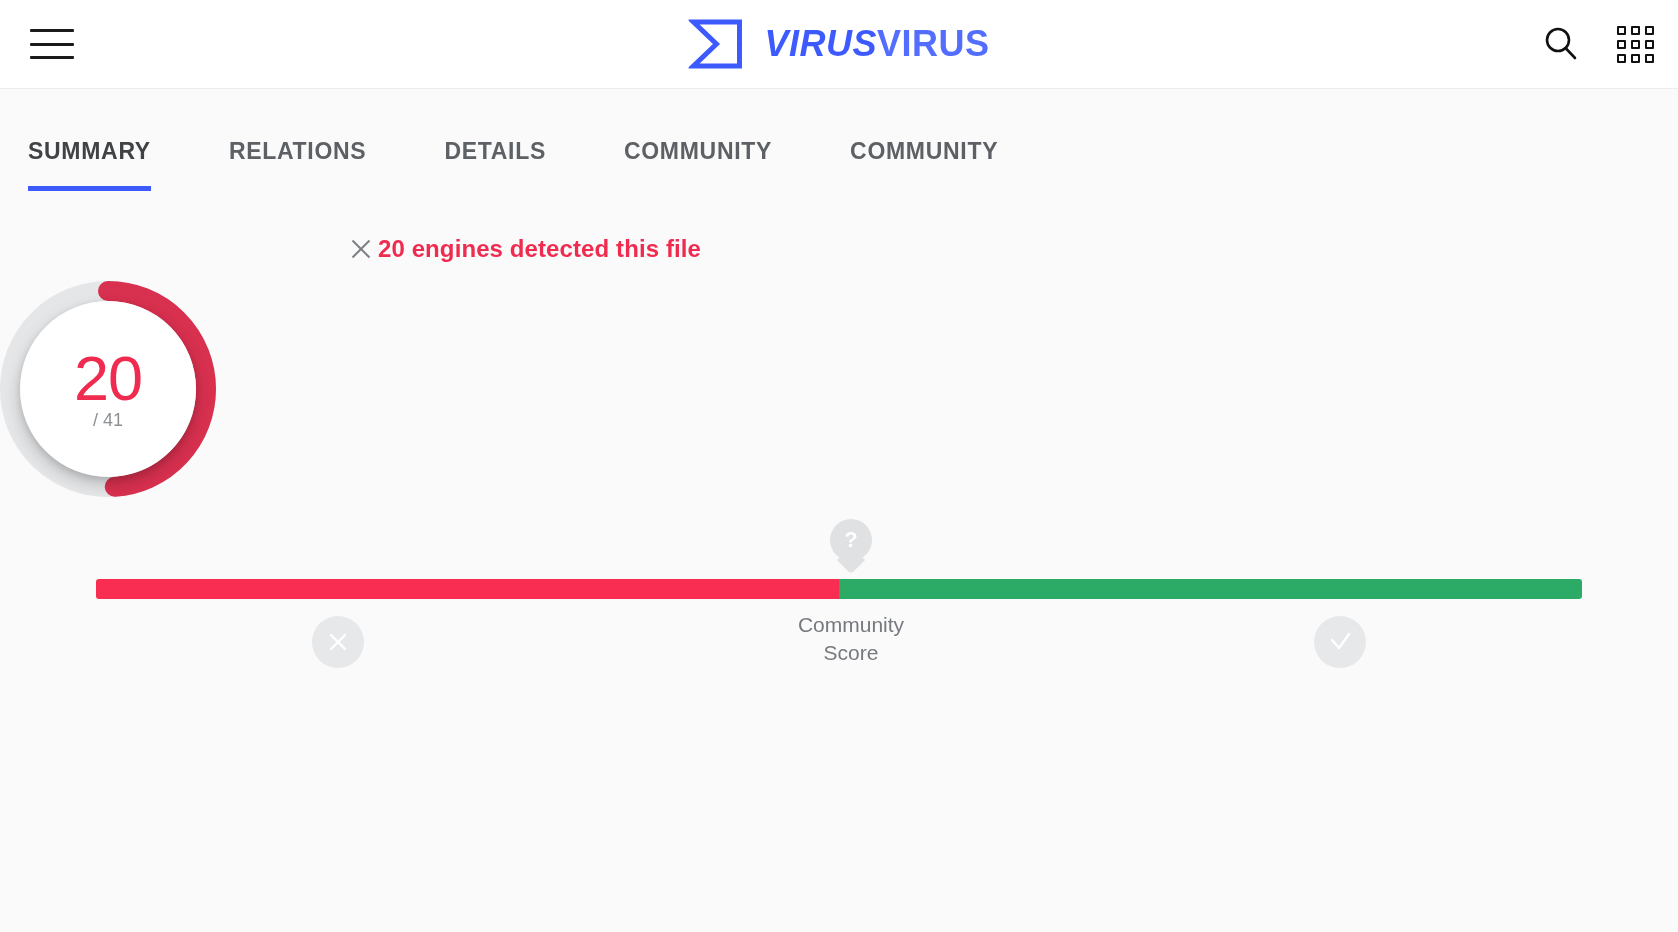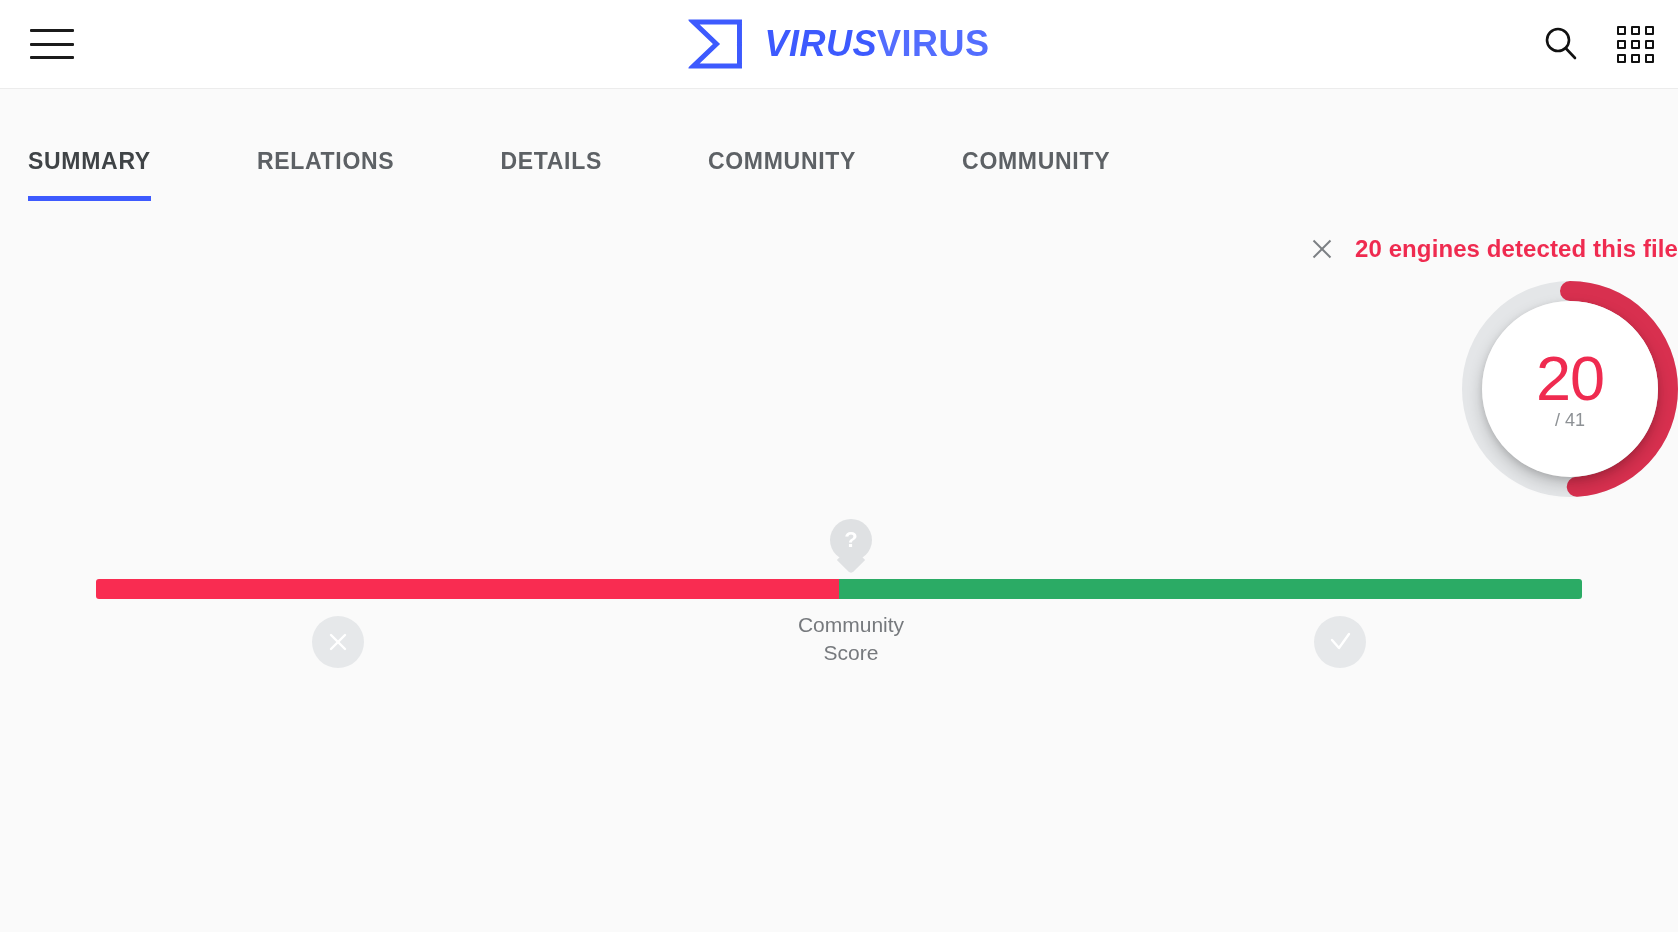--- a/index.html
+++ b/index.html
@@ -65,24 +65,23 @@
     display: block; width: 9px; height: 9px;
     border: 2px solid #111; border-radius: 1px;
   }
 
   
   .tabbar {
     position: relative;
     height: 112px;
     background: #fafafa;
     display: flex;
-    align-items: flex-end;
+    align-items: center;
     padding-left: 28px;
     padding-top: 30px;
-    gap: 28px;
   }
   .tab {
     position: relative;
     font-size: 23px;
     font-weight: 700;
     letter-spacing: 0.7px;
     color: #5d6165;
     padding: 8px 0 26px 0;
     margin-right: 78px;
     cursor: pointer;
@@ -94,23 +93,22 @@
     position: absolute;
     left: 0; right: 0; bottom: 0;
     height: 5px;
     background: #3d5afe;
   }
 
   
   .banner {
     display: flex;
     align-items: center;
-    gap: 20px;
+    gap: 4px;
     margin: 34px 0 0 348px;
-    justify-content: flex-end;
   }
   .banner-x {
     width: 26px; height: 26px;
     position: relative;
     cursor: pointer;
     flex: none;
   }
   .banner-x::before, .banner-x::after {
     content: "";
     position: absolute; left: 50%; top: 50%;
@@ -122,21 +120,21 @@
   .banner-text {
     font-size: 24px;
     font-weight: 700;
     color: #ef2b50;
     letter-spacing: 0.1px;
   }
 
   
   .gauge-wrap {
     display: flex;
-    justify-content: flex-end;
+    justify-content: flex-start;
     margin-top: 18px;
   }
   .gauge {
     position: relative;
     width: 216px; height: 216px;
   }
   .gauge svg { position: absolute; inset: 0; }
   .gauge-core {
     position: absolute;
     left: 20px; top: 20px;

